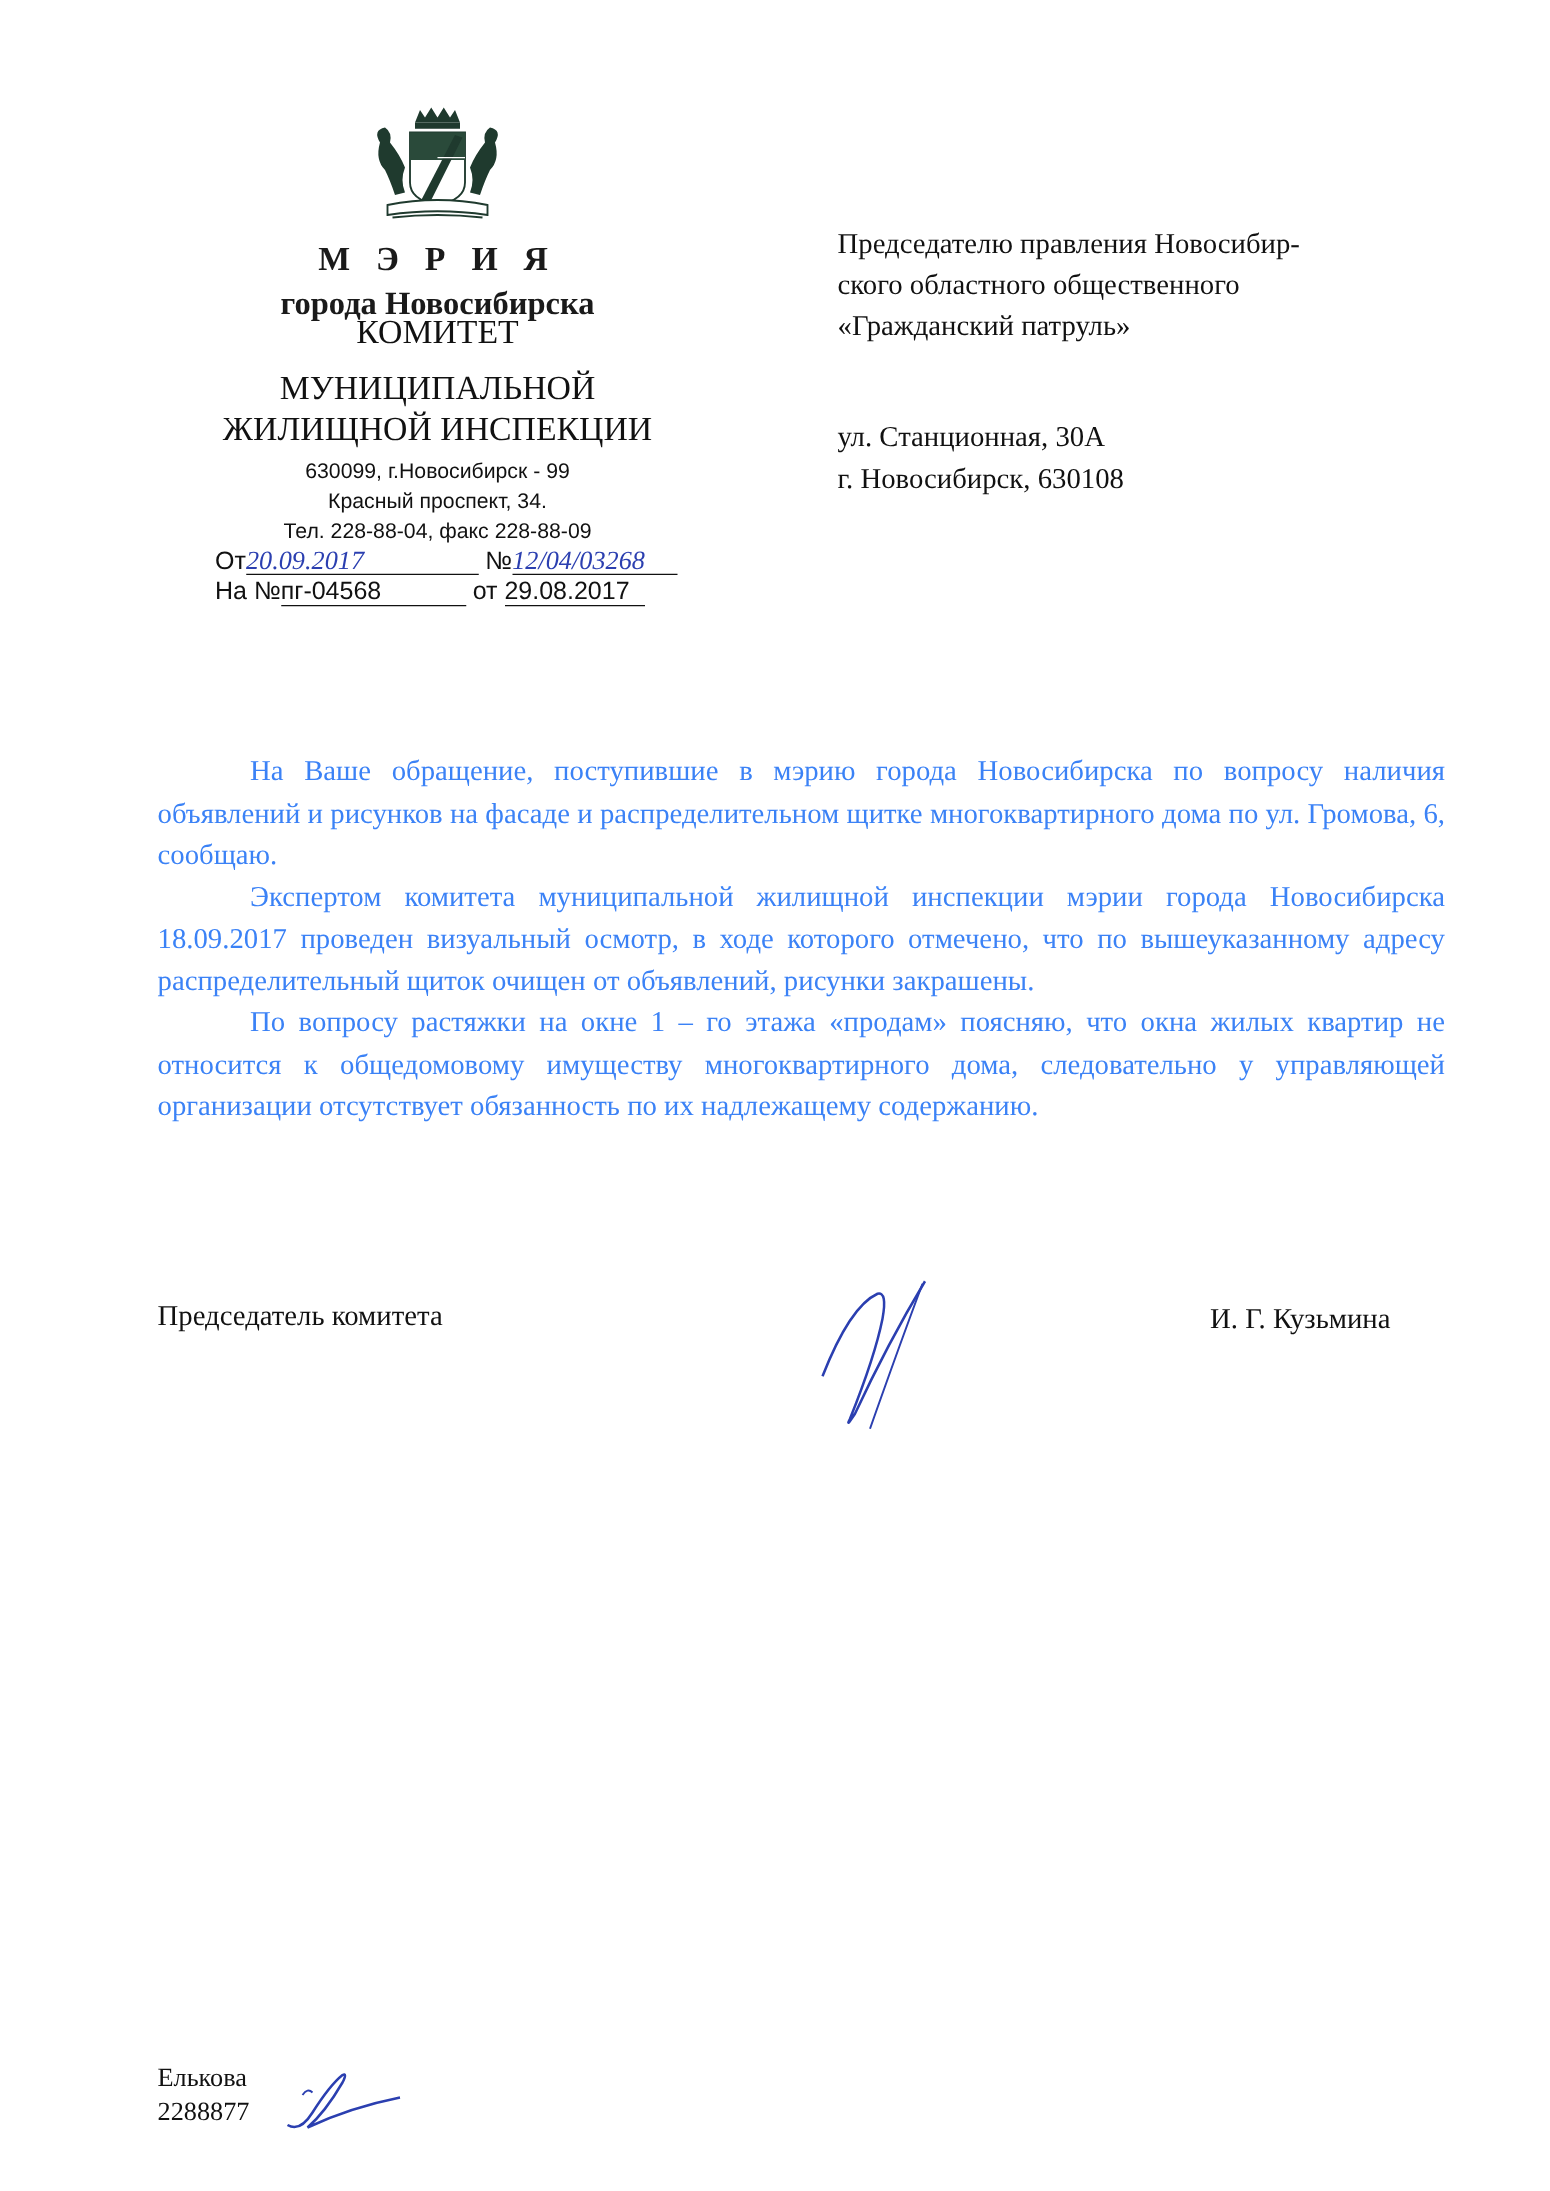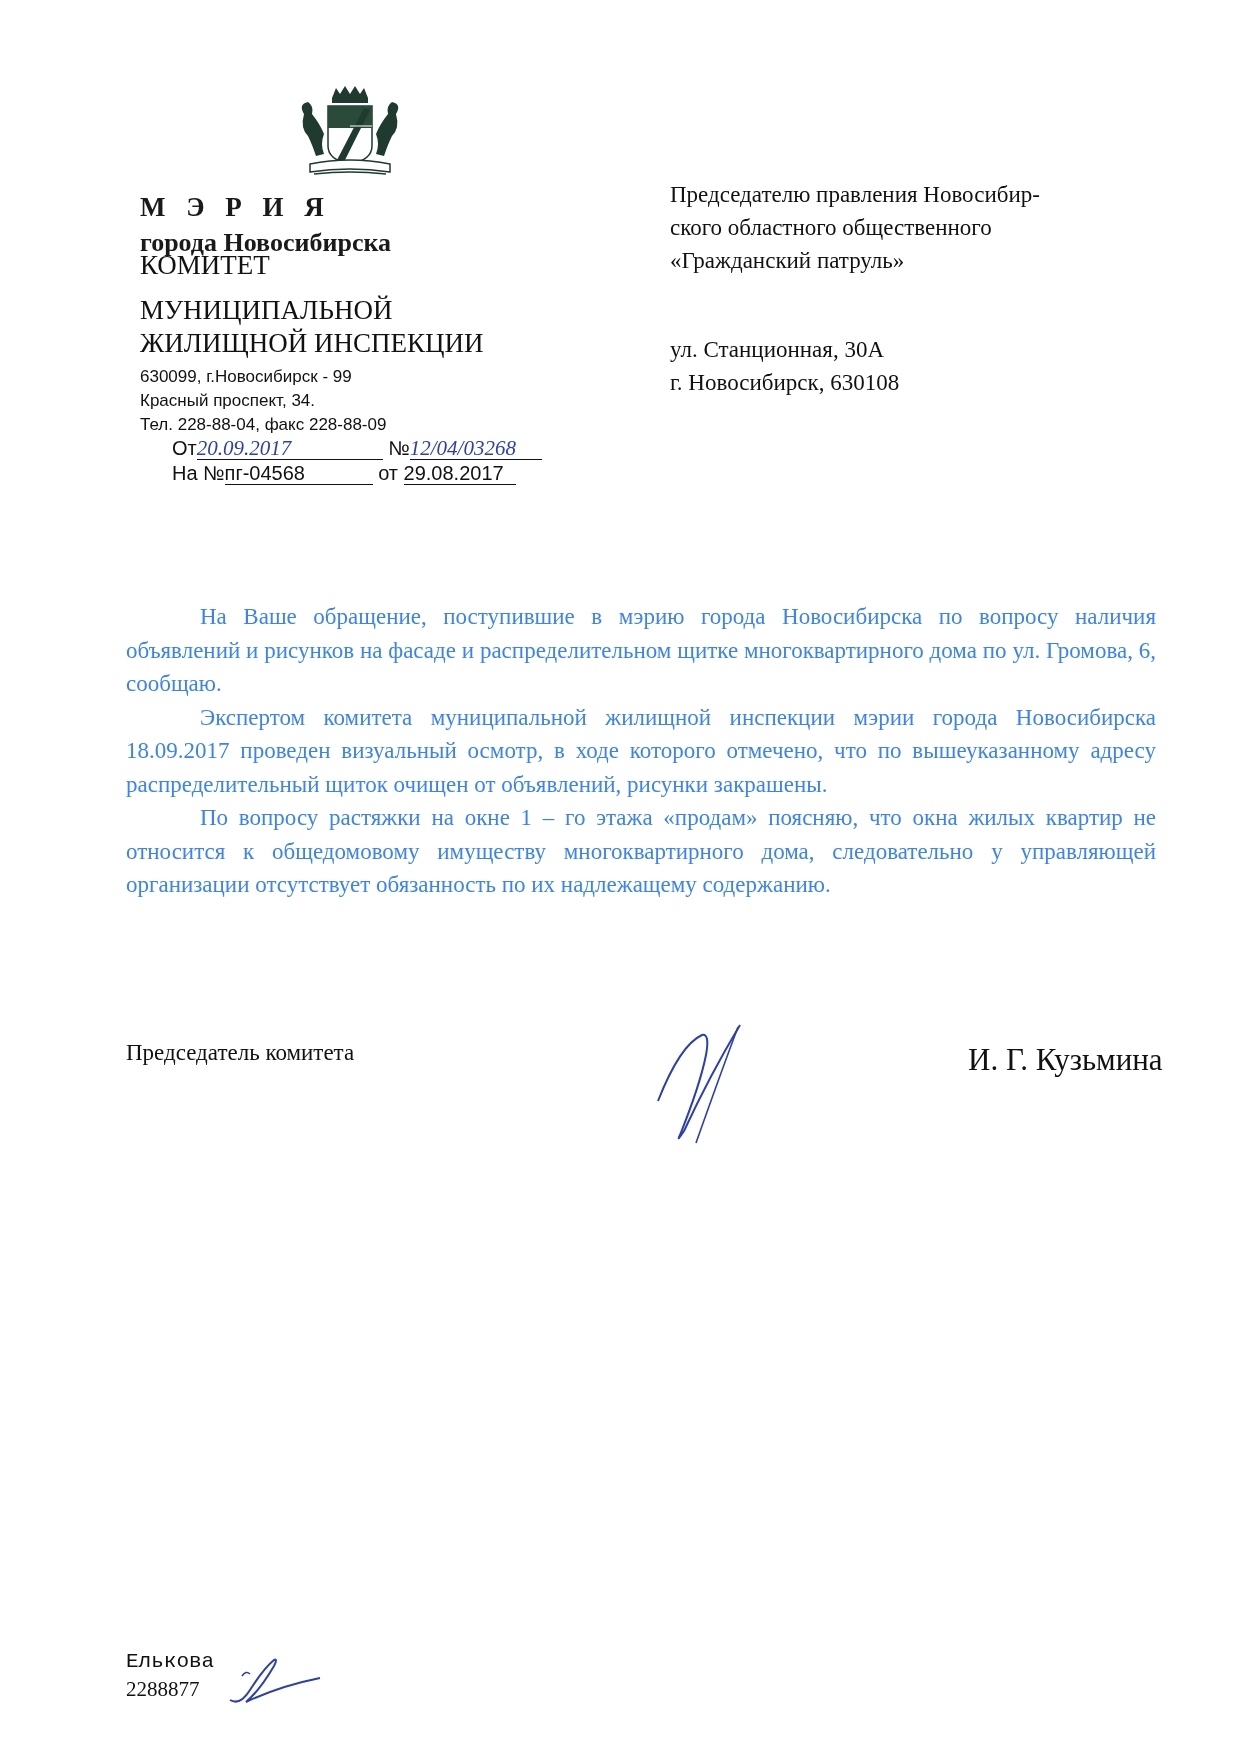--- a/index.html
+++ b/index.html
@@ -5,21 +5,21 @@
     html, body { margin: 0; padding: 0; background: #ffffff; }
     body {
       width: 1240px; height: 1753px; position: relative; overflow: hidden;
       color: #111111;
       font-family: "Liberation Serif", serif;
     }
     .abs { position: absolute; }
 
     
     .crest { left: 290px; top: 84px; width: 120px; height: 95px; }
-    .head-center { left: 140px; width: 420px; text-align: left; }
+    .head-center { left: 140px; width: 420px; text-align: center; }
     .mayor-title {
       top: 192px; font-family: "Liberation Serif", serif; font-weight: bold;
       font-size: 27px; letter-spacing: 7px; color: #1a1a1a;
     }
     .city-title {
       top: 228px; font-family: "Liberation Serif", serif; font-weight: bold;
       font-size: 26px; color: #1a1a1a;
     }
     .committee-line {
       font-family: "Liberation Serif", serif; font-size: 27px; color: #111;
@@ -66,28 +66,28 @@
     }
     .body-text p { margin: 0; text-indent: 74px; }
 
     
     .sig-title {
       left: 126px; top: 1040px;
       font-family: "Liberation Serif", serif; font-size: 23px; color: #111;
     }
     .sig-name {
       left: 968px; top: 1042px;
-      font-family: "Liberation Serif", serif; font-size: 31px; color: #111;
+      font-family: "Liberation Serif", serif; font-size: 23px; color: #111;
     }
     .signature { left: 640px; top: 1005px; width: 120px; height: 140px; }
 
     
     .exec-name {
       left: 126px; top: 1650px;
-      font-family: Liberation Mono, monospace; font-size: 21px; color: #111; text-align: center;
+      font-family: Liberation Serif, serif; font-size: 21px; color: #111; text-align: center;
     }
     .exec-phone {
       left: 126px; top: 1677px;
       font-family: "Liberation Serif", serif; font-size: 21px; color: #111;
     }
     .initials { left: 220px; top: 1650px; width: 110px; height: 60px; }
   </style>
 </head>
 <body>
 

